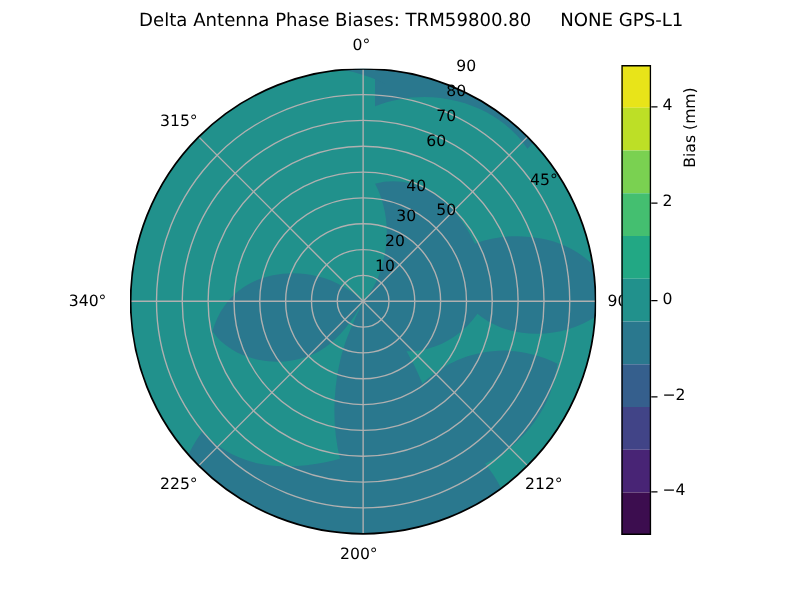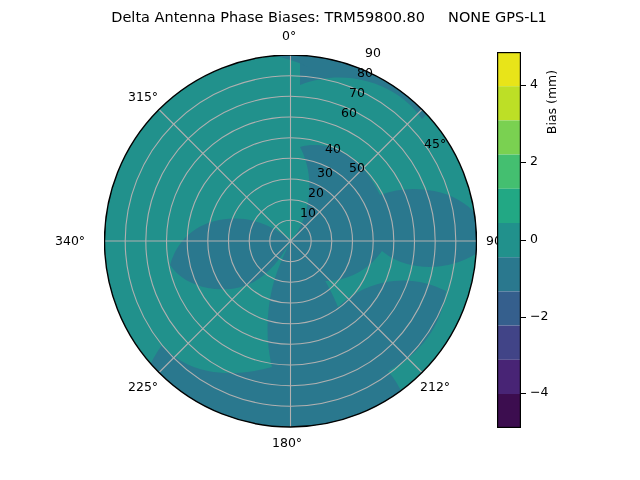--- a/index.html
+++ b/index.html
@@ -207,21 +207,21 @@
       <line x1="318" y1="54.5" x2="55" y2="317.5"></line>
     </g>
 
     <circle cx="186.5" cy="186" r="186" fill="none" stroke="#000000" stroke-width="1.4"></circle>
   </svg>
 
   <div class="ang-label" style="left:178px;  top:-25px;">0°</div>
   <div class="ang-label" style="left:320px;  top:36px;margin-top:47px;">45°</div>
   <div class="ang-label" style="left:382px;  top:180px;">90</div>
   <div class="ang-label" style="left:316px;  top:326px;">212°</div>
-  <div class="ang-label" style="left:168px;  top:382px;">180°</div>
+  <div class="ang-label" style="left:168px;  top:382px;">200°</div>
   <div class="ang-label" style="left:24px;   top:326px;">225°</div>
   <div class="ang-label" style="left:-49px;  top:180px;">340°</div>
   <div class="ang-label" style="left:24px;   top:36px;">315°</div>
 
   <div class="rad-label" style="left:196px; top:152px;">10</div>
   <div class="rad-label" style="left:204px; top:132px;">20</div>
   <div class="rad-label" style="left:213px; top:112px;">30</div>
   <div class="rad-label" style="left:221px; top:88px;">40</div>
   <div class="rad-label" style="left:245px; top:72px;margin-top:35px;">50</div>
   <div class="rad-label" style="left:237px; top:52px;">60</div>

